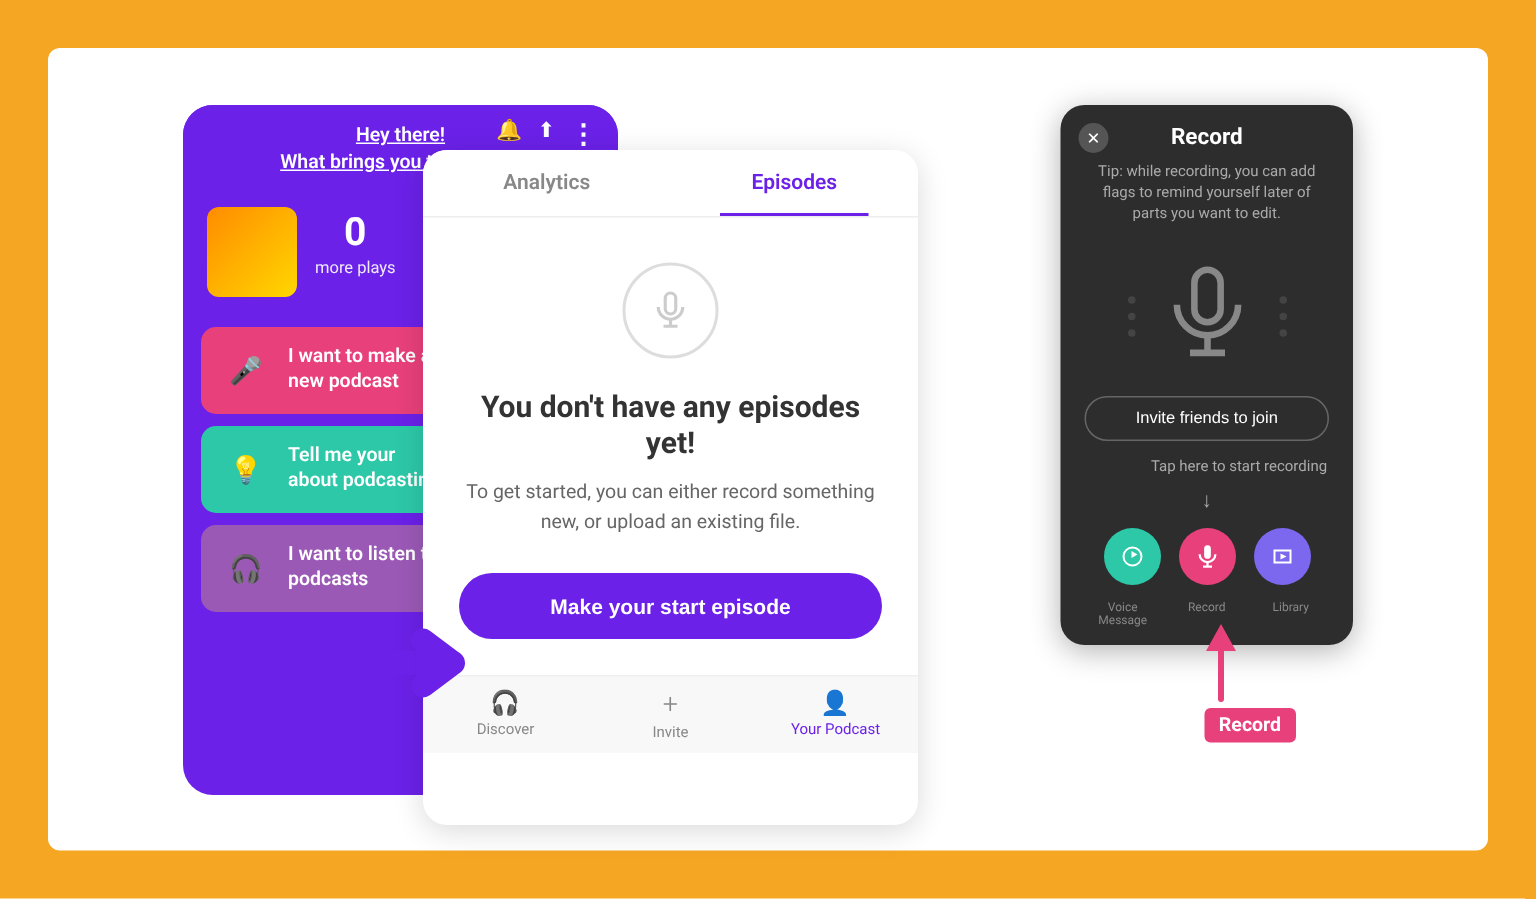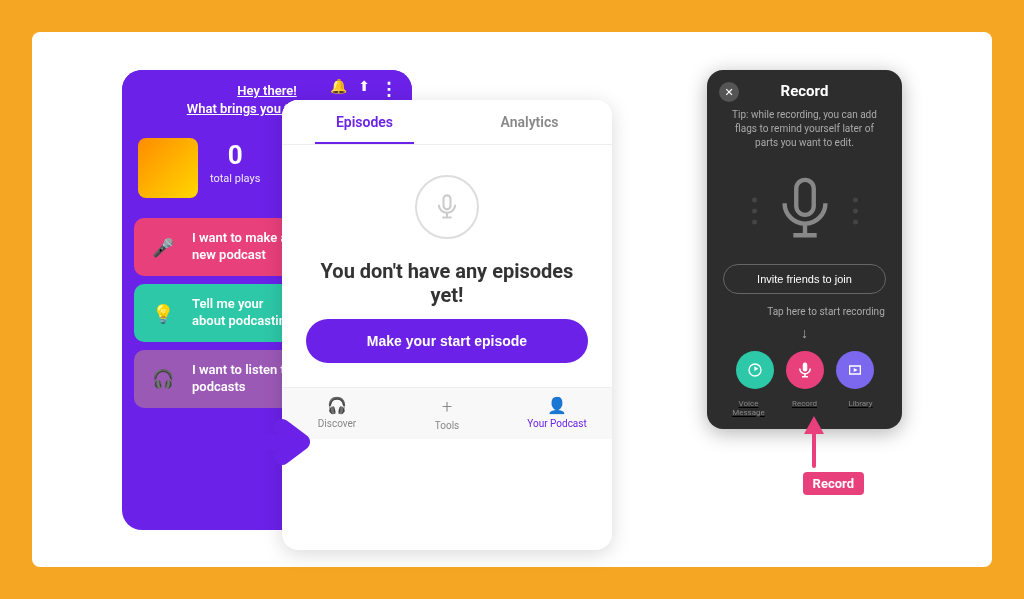--- a/index.html
+++ b/index.html
@@ -342,21 +342,20 @@
     }
     .ctrl-btn.green { background: #2DC8A8; }
     .ctrl-btn.red-record { background: #E8407A; }
     .ctrl-btn.purple-vid { background: #7B68EE; }
 
     .ctrl-labels {
       display: flex;
       justify-content: center;
       gap: 6px;
       padding: 2px 16px 12px;
-      text-decoration: underline;
     }
     .ctrl-label {
       font-size: 8px;
       color: #888;
       text-align: center;
       width: 50px;
     }
     .ctrl-label.center { width: 50px; }
 
     
@@ -389,21 +388,21 @@
     <div class="phone-left-header" style="padding-top:12px;text-decoration:underline;">
       <div class="greeting">Hey there!</div>
       <div class="greeting">What brings you to Anchor?</div>
     </div>
 
     <div class="phone-stats-row">
       <div class="podcast-thumb"></div>
       <div class="stats-container">
         <div class="stat-item">
           <div class="stat-number">0</div>
-          <div class="stat-label">total plays</div>
+          <div class="stat-label">more plays</div>
         </div>
         <div class="stat-item">
           <div class="stat-number">0</div>
           <div class="stat-label">est. audience</div>
         </div>
       </div>
     </div>
 
     <div class="options-section">
       <div class="option-card pink">
@@ -419,45 +418,46 @@
       <div class="option-card purple">
         <div class="option-icon">🎧</div>
         <div class="option-label" style="white-space:pre-line;">I want to listen to
 podcasts</div>
       </div>
     </div>
   </div>
 
   <div class="main-panel" style="left:250px; top:68px; width:330px; height:450px; z-index:10;">
     <div class="tabs-row">
+      <div class="tab">Analytics</div>
       <div class="tab active">Episodes</div>
-      <div class="tab">Analytics</div>
     </div>
 
     <div class="empty-state">
       <div class="mic-circle">
         <svg width="28" height="28" viewBox="0 0 24 24" fill="none" stroke="#ccc" stroke-width="1.8">
           <rect x="9" y="2" width="6" height="12" rx="3"></rect>
           <path d="M5 10a7 7 0 0 0 14 0"></path>
           <line x1="12" y1="17" x2="12" y2="21"></line>
           <line x1="8" y1="21" x2="16" y2="21"></line>
         </svg>
       </div>
       <div class="empty-title">You don't have any episodes yet!</div>
+      <div class="empty-desc">To get started, you can either record something new, or upload an existing file.</div>
       <button class="make-episode-btn">Make your start episode</button>
     </div>
 
     <div class="bottom-nav">
       <div class="nav-item">
         <span class="nav-icon">🎧</span>
         <span>Discover</span>
       </div>
       <div class="nav-item">
         <span class="nav-icon" style="font-size:18px;font-weight:300;">+</span>
-        <span>Tools</span>
+        <span>Invite</span>
       </div>
       <div class="nav-item active">
         <span class="nav-icon">👤</span>
         <span>Your Podcast</span>
       </div>
     </div>
   </div>
 
   <div class="arrow-left" style="position:absolute; left:90px; top:385px; z-index:20;">
     <svg width="220" height="50" viewBox="0 0 220 50" fill="none">

